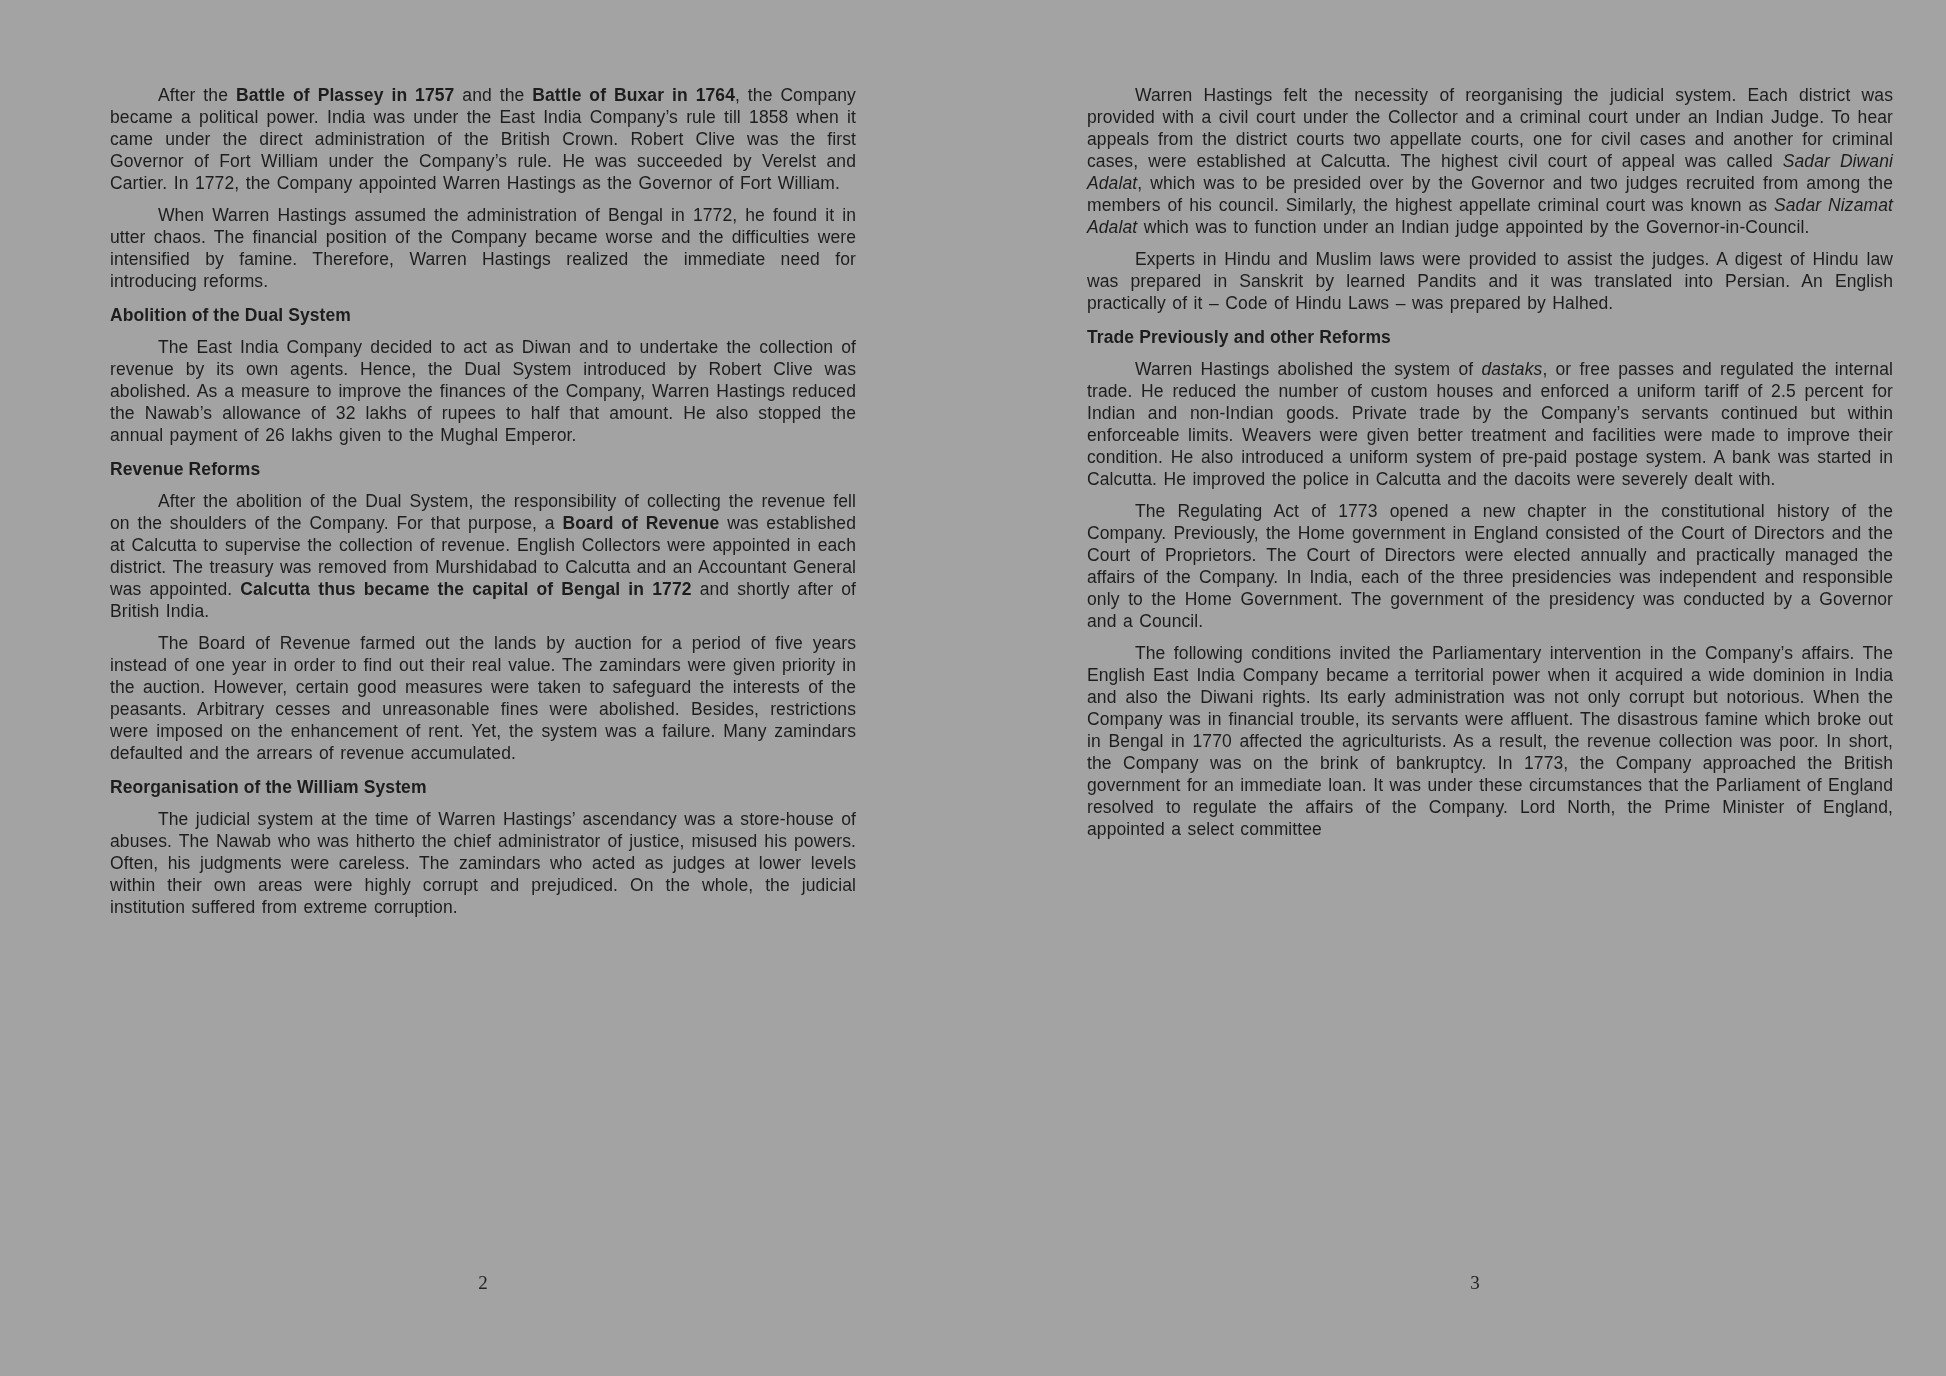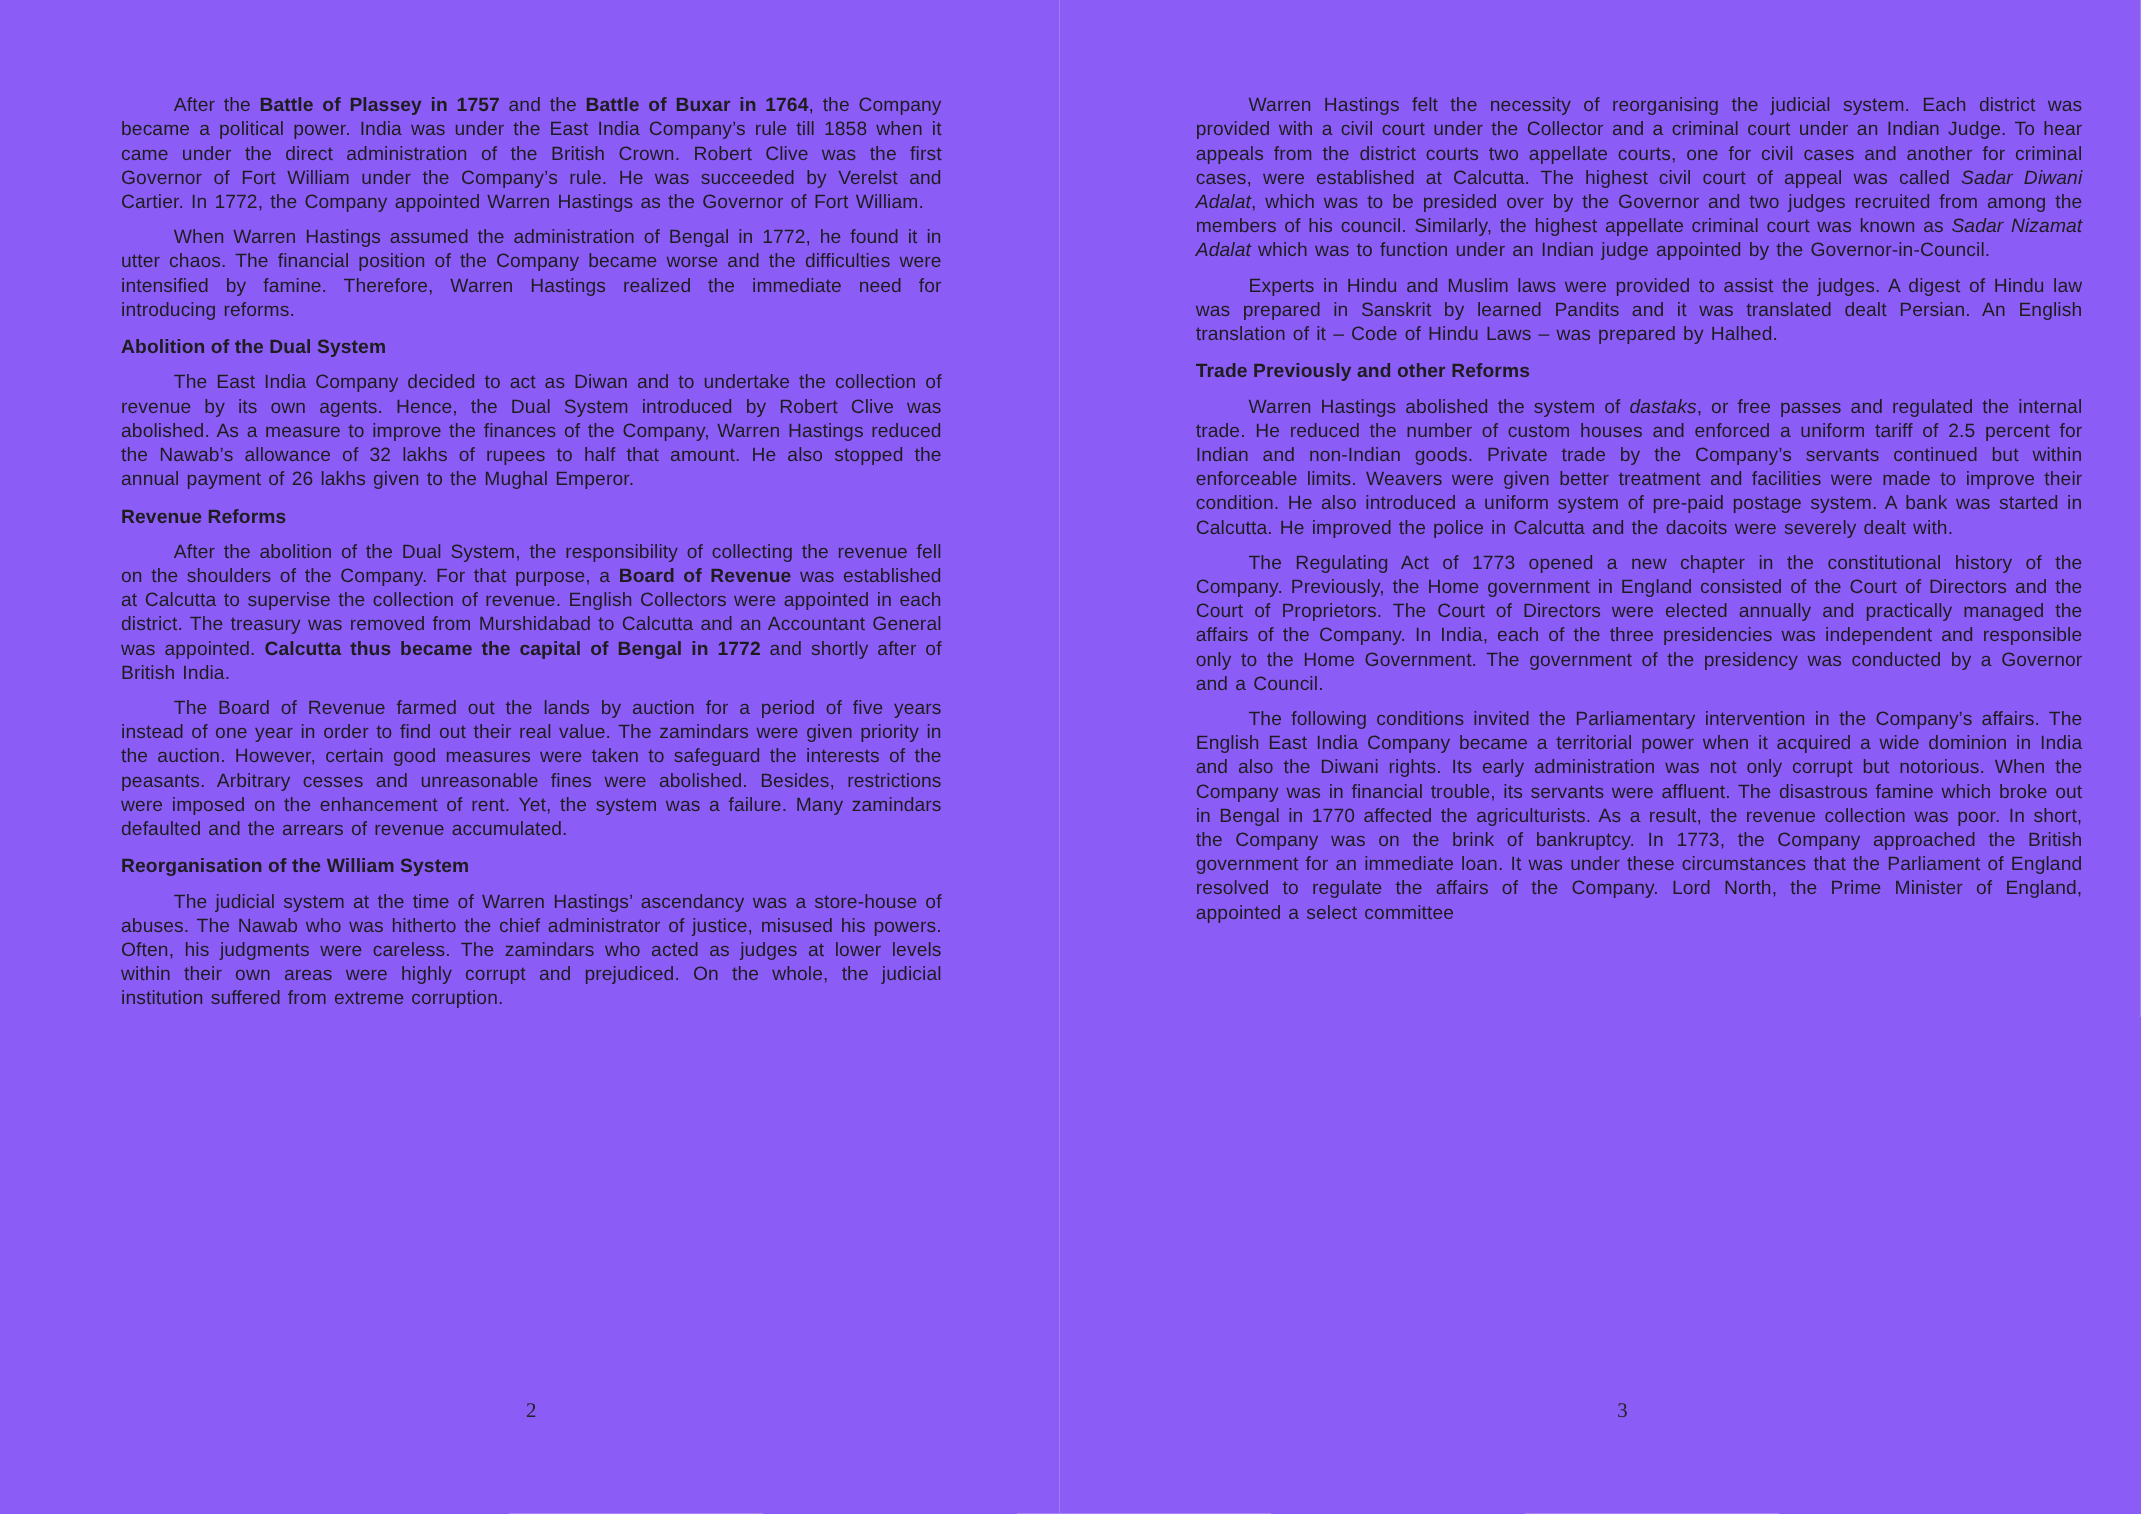--- a/index.html
+++ b/index.html
@@ -4,21 +4,21 @@
 <style>
   html, body { margin: 0; padding: 0; }
   body {
     width: 1946px; height: 1376px;
     background: #ffffff;
     position: relative;
     overflow: hidden;
     font-family: "Liberation Sans", "DejaVu Sans", sans-serif;
     color: #1d1d1d;
   }
-  .page { position: absolute; top: 0; height: 1376px; background: #8b5cf6; }
+  .page { position: absolute; top: 0; height: 1376px; background: #a3a3a3; }
   #page-left  { left: 0;    width: 963px; }
   #page-right { left: 963px; width: 983px; }
 
   .column { position: absolute; top: 84px; }
   #page-left  .column { left: 110px; width: 746px; }
   #page-right .column { left: 124px; width: 806px; }
 
   .paragraph {
     margin: 10px 0;
     text-indent: 48px;
@@ -65,20 +65,20 @@
       <p class="paragraph"><span>The Board of Revenue farmed out the lands by auction for a period of five years instead of one year in order to find out their real value. The zamindars were given priority in the auction. However, certain good measures were taken to safeguard the interests of the peasants. Arbitrary cesses and unreasonable fines were abolished. Besides, restrictions were imposed on the enhancement of rent. Yet, the system was a failure. Many zamindars defaulted and the arrears of revenue accumulated.</span></p>
       <h3 class="heading"><span>Reorganisation of the William System</span></h3>
       <p class="paragraph"><span>The judicial system at the time of Warren Hastings’ ascendancy was a store-house of abuses. The Nawab who was hitherto the chief administrator of justice, misused his powers. Often, his judgments were careless. The zamindars who acted as judges at lower levels within their own areas were highly corrupt and prejudiced. On the whole, the judicial institution suffered from extreme corruption.</span></p>
     </div>
   <div class="page-number">2</div>
 </div>
 
 <div class="page" id="page-right">
   <div class="column">
       <p class="paragraph"><span>Warren Hastings felt the necessity of reorganising the judicial system. Each district was provided with a civil court under the Collector and a criminal court under an Indian Judge. To hear appeals from the district courts two appellate courts, one for civil cases and another for criminal cases, were established at Calcutta. The highest civil court of appeal was called </span><span class="i">Sadar Diwani Adalat</span><span>, which was to be presided over by the Governor and two judges recruited from among the members of his council. Similarly, the highest appellate criminal court was known as </span><span class="i">Sadar Nizamat Adalat</span><span> which was to function under an Indian judge appointed by the Governor-in-Council.</span></p>
-      <p class="paragraph"><span>Experts in Hindu and Muslim laws were provided to assist the judges. A digest of Hindu law was prepared in Sanskrit by learned Pandits and it was translated dealt Persian. An English translation of it – Code of Hindu Laws – was prepared by Halhed.</span></p>
+      <p class="paragraph"><span>Experts in Hindu and Muslim laws were provided to assist the judges. A digest of Hindu law was prepared in Sanskrit by learned Pandits and it was translated into Persian. An English practically of it – Code of Hindu Laws – was prepared by Halhed.</span></p>
       <h3 class="heading"><span>Trade Previously and other Reforms</span></h3>
       <p class="paragraph"><span>Warren Hastings abolished the system of </span><span class="i">dastaks</span><span>, or free passes and regulated the internal trade. He reduced the number of custom houses and enforced a uniform tariff of 2.5 percent for Indian and non-Indian goods. Private trade by the Company’s servants continued but within enforceable limits. Weavers were given better treatment and facilities were made to improve their condition. He also introduced a uniform system of pre-paid postage system. A bank was started in Calcutta. He improved the police in Calcutta and the dacoits were severely dealt with.</span></p>
       <p class="paragraph"><span>The Regulating Act of 1773 opened a new chapter in the constitutional history of the Company. Previously, the Home government in England consisted of the Court of Directors and the Court of Proprietors. The Court of Directors were elected annually and practically managed the affairs of the Company. In India, each of the three presidencies was independent and responsible only to the Home Government. The government of the presidency was conducted by a Governor and a Council.</span></p>
       <p class="paragraph"><span>The following conditions invited the Parliamentary intervention in the Company’s affairs. The English East India Company became a territorial power when it acquired a wide dominion in India and also the Diwani rights. Its early administration was not only corrupt but notorious. When the Company was in financial trouble, its servants were affluent. The disastrous famine which broke out in Bengal in 1770 affected the agriculturists. As a result, the revenue collection was poor. In short, the Company was on the brink of bankruptcy. In 1773, the Company approached the British government for an immediate loan. It was under these circumstances that the Parliament of England resolved to regulate the affairs of the Company. Lord North, the Prime Minister of England, appointed a select committee</span></p>
     </div>
   <div class="page-number">3</div>
 </div>
 
 </body></html>

